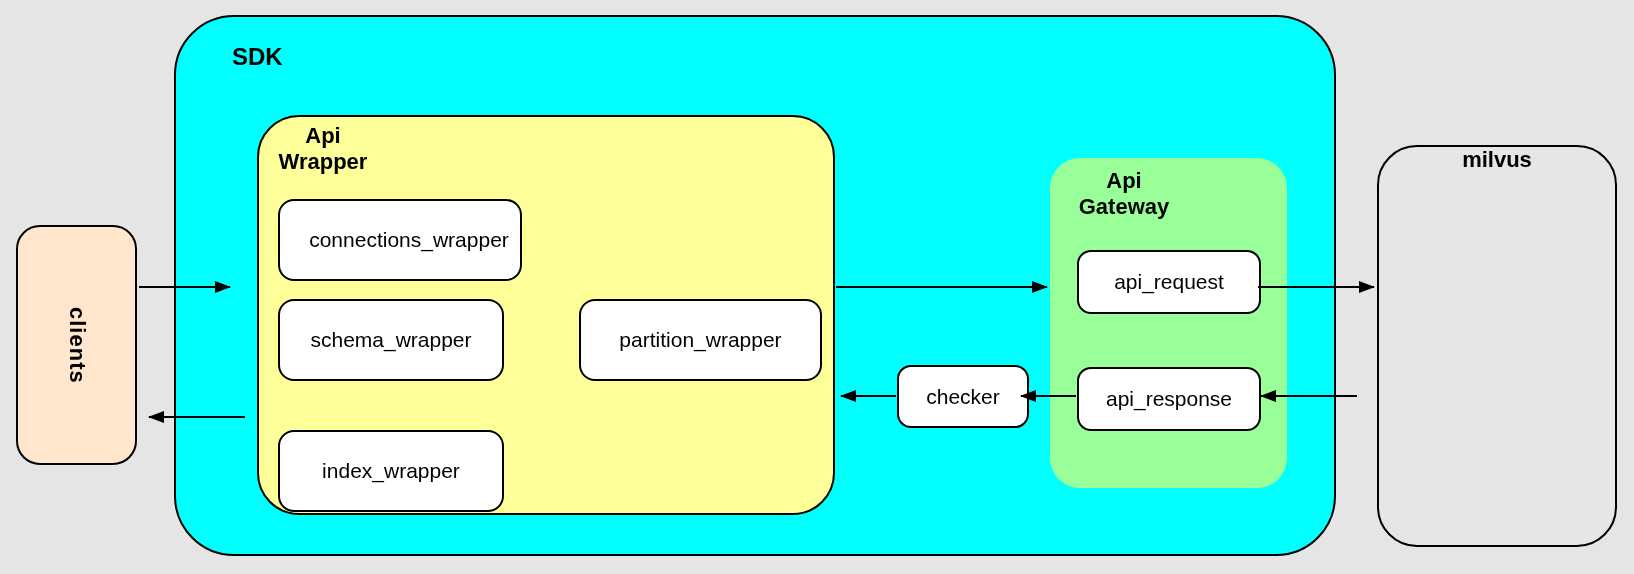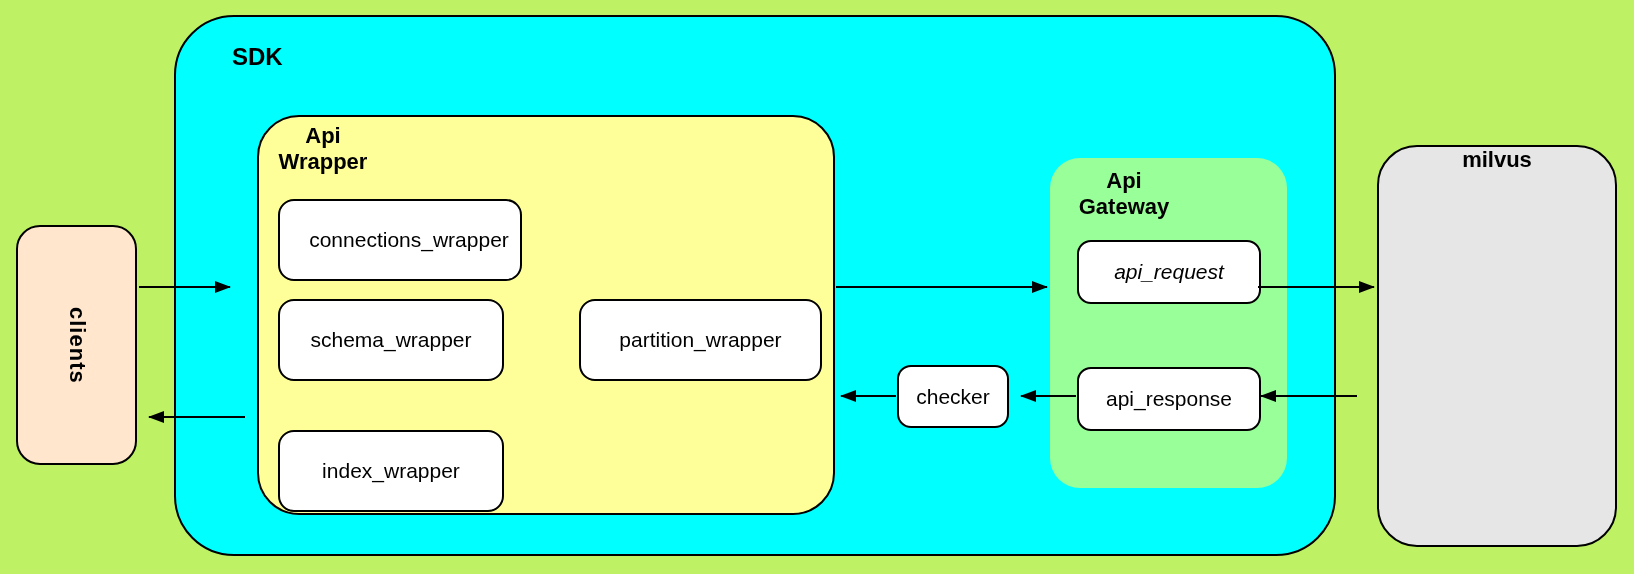--- a/index.html
+++ b/index.html
@@ -1,20 +1,20 @@
 <!DOCTYPE html>
 <html><head>
 <meta charset="utf-8">
 <style>
   html, body { margin: 0; padding: 0; background: #ffffff; }
   .canvas {
     position: relative;
     width: 1634px;
     height: 574px;
-    background: #bef264;
+    background: #e5e5e5;
     font-family: "Liberation Sans", sans-serif;
     color: #000000;
     overflow: hidden;
   }
   .node {
     position: absolute;
     box-sizing: border-box;
     border: 2px solid #000000;
   }
   .node-sdk {
@@ -53,24 +53,24 @@
     position: absolute; left: 10px; top: 10px; width: 128px;
     text-align: center; font-size: 22px; font-weight: bold;
     line-height: 1.2; white-space: pre-line;
   }
   .gateway-box {
     position: absolute; left: 27px; width: 180px; height: 60px;
     background: #ffffff; border: 2px solid #000000; border-radius: 14px;
     display: flex; align-items: center; justify-content: center;
     font-size: 21px;
   }
-  .gb-request  { top: 82px; font-style: italic; }
+  .gb-request  { top: 92px; }
   .gb-response { top: 209px; }
   .node-checker {
-    left: 897px; top: 365px; width: 112px; height: 63px;
+    left: 897px; top: 365px; width: 132px; height: 63px;
     background: #ffffff; border-radius: 14px;
     display: flex; align-items: center; justify-content: center;
     font-size: 21px;
   }
   .node-milvus {
     left: 1377px; top: 145px; width: 240px; height: 402px;
     background: #e6e6e6; border-radius: 40px;
     display: flex; align-items: flex-start; justify-content: center;
     font-size: 22px; font-weight: bold;
   }

